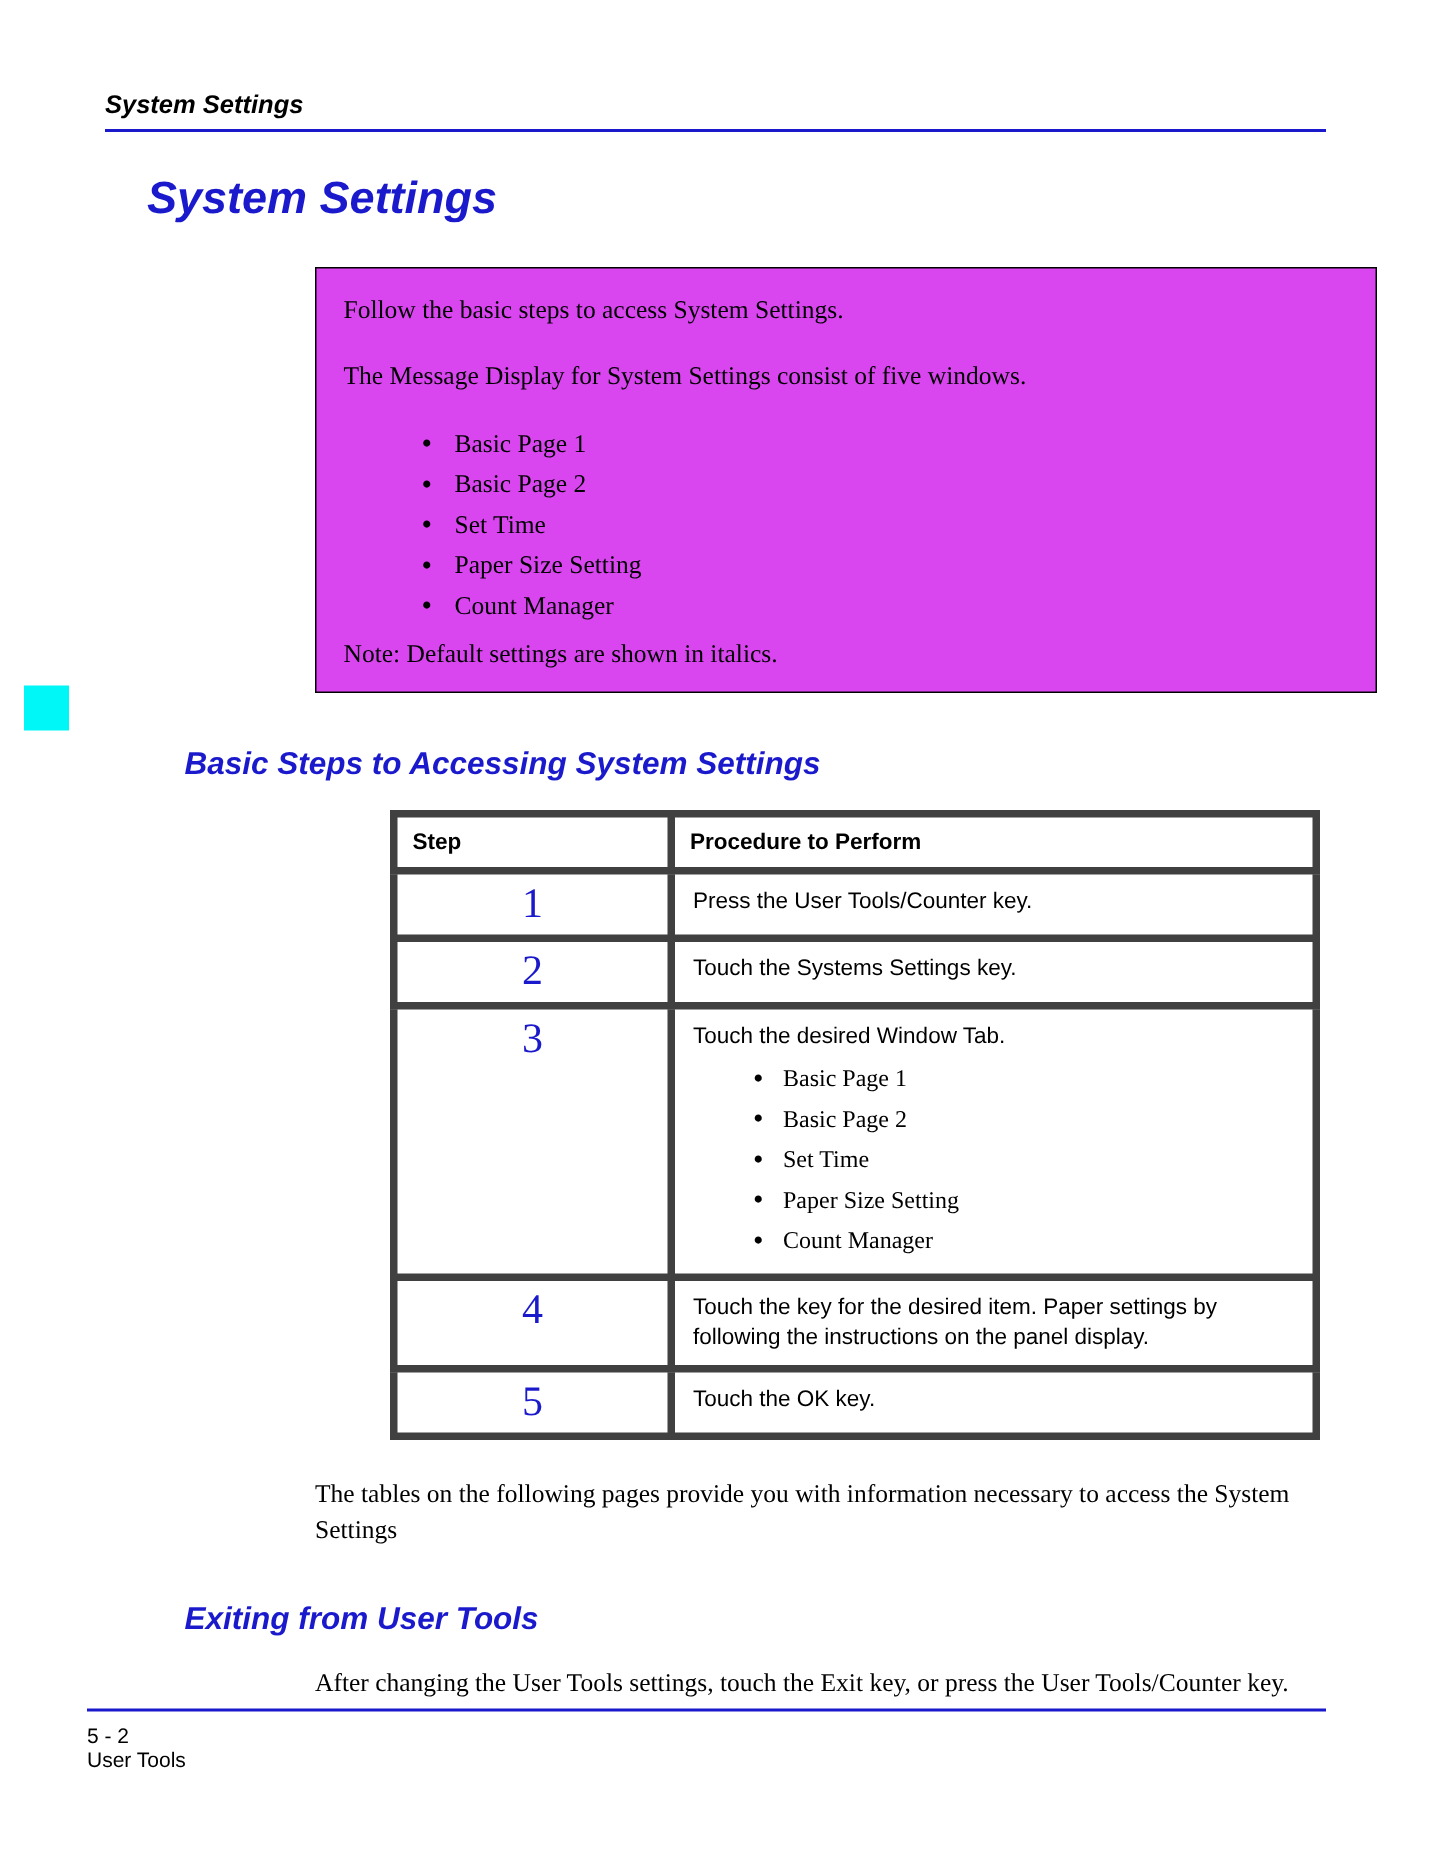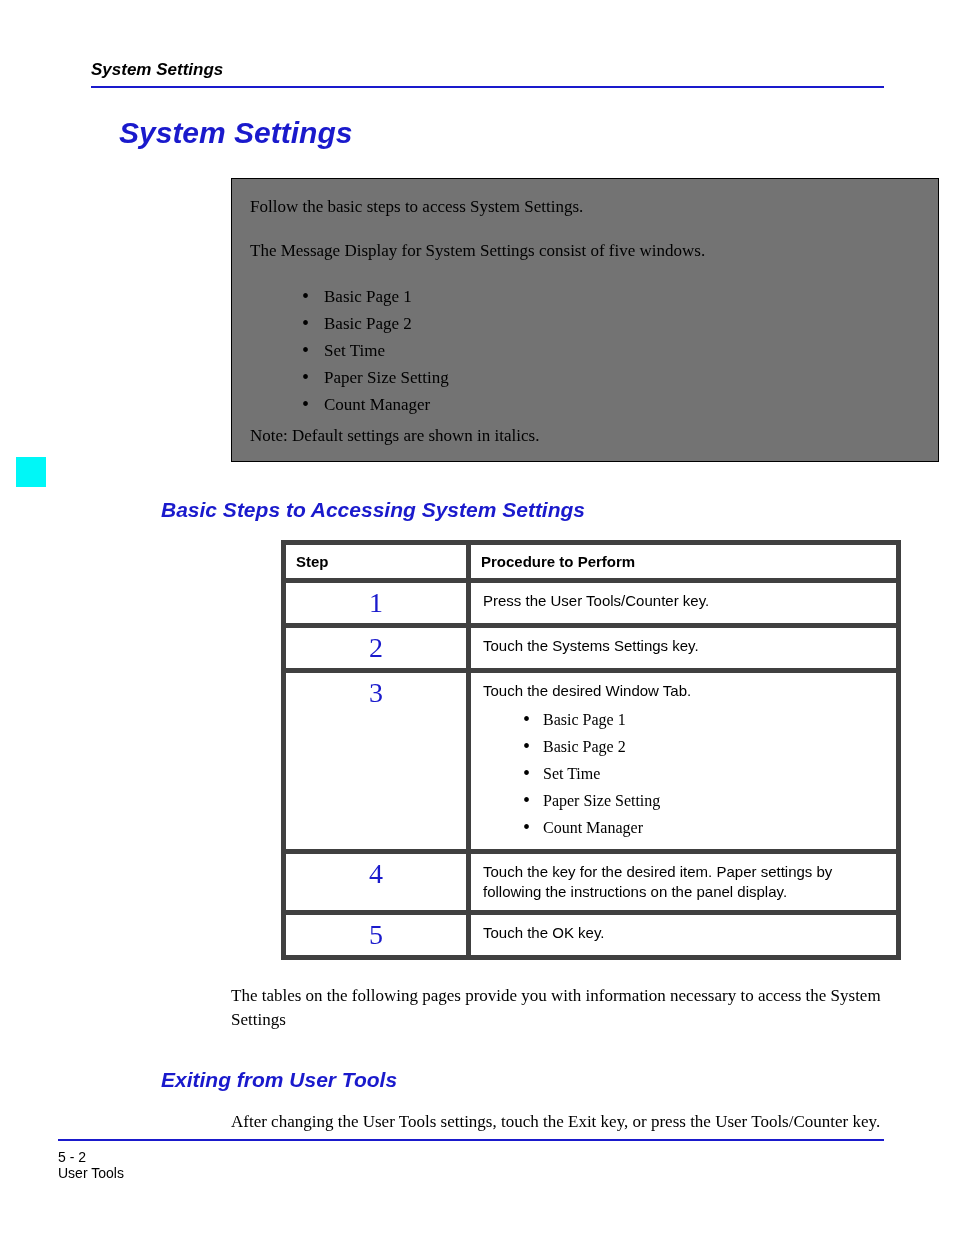--- a/index.html
+++ b/index.html
@@ -6,21 +6,21 @@
     margin: 0;
     background: #fff;
     font-family: "Times New Roman", Times, serif;
     color: #000;
     width: 954px;
     height: 1235px;
     position: relative;
     box-sizing: border-box;
   }
   .page {
-    padding: 60px 70px 0 91px;
+    padding: 60px 70px 0 70px;
   }
   .running-head {
     font-family: Arial, Helvetica, sans-serif;
     font-weight: bold;
     font-style: italic;
     font-size: 17px;
     padding-bottom: 6px;
     border-bottom: 2px solid #1a1acc;
     margin-bottom: 28px;
   }
@@ -29,21 +29,21 @@
     font-weight: bold;
     font-style: italic;
     color: #1a1acc;
     font-size: 30px;
     margin: 0 0 28px 28px;
   }
   .intro-box {
     margin-left: 140px;
     width: 670px;
     border: 1px solid #000;
-    background: #737373;
+    background: #d946ef;
     padding: 16px 18px 14px 18px;
     font-size: 17px;
     line-height: 1.4;
   }
   .intro-box p { margin: 0 0 20px 0; }
   .intro-box p.last { margin: 4px 0 0 0; }
   .intro-list {
     margin: 0 0 6px 52px;
     padding: 0;
     list-style: none;
@@ -55,21 +55,21 @@
     width: 22px;
     vertical-align: -1px;
   }
   .intro-list li { line-height: 1.35; }
   .h2 {
     font-family: Arial, Helvetica, sans-serif;
     font-weight: bold;
     font-style: italic;
     color: #1a1acc;
     font-size: 21px;
-    margin: 36px 0 18px 70px;
+    margin: 36px 0 18px 53px;
   }
   .side-tab {
     position: absolute;
     left: 16px;
     top: 457px;
     width: 30px;
     height: 30px;
     background: #00f7f7;
   }
   .table-wrap {

